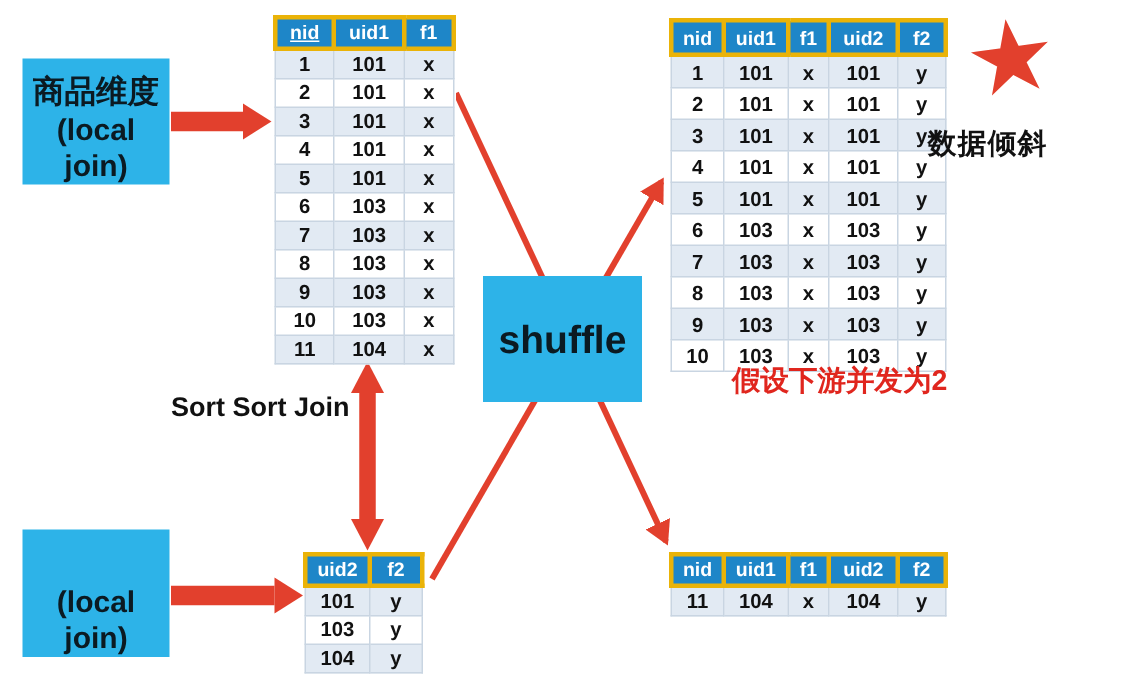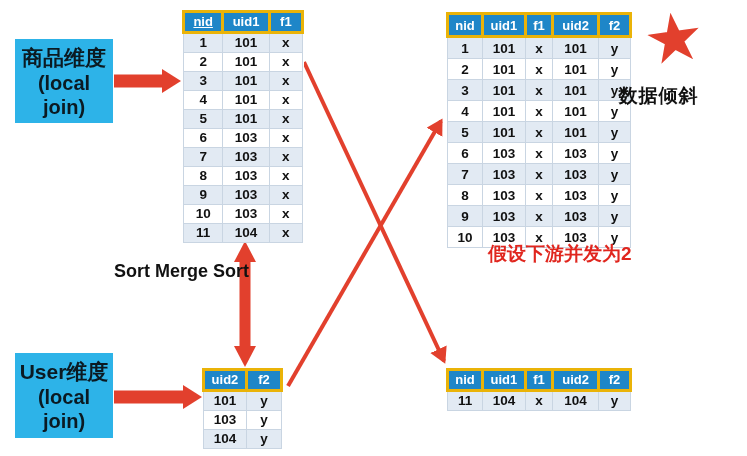--- a/index.html
+++ b/index.html
@@ -2,21 +2,21 @@
 <html style="--box-cyan: #2db3e8; --table-header-blue: #1e86c8; --table-row-alt: #e2eaf3; --arrow-red: #e2402d; --accent-red-text: #e0261e;"><head>
 <meta charset="utf-8">
 <style>
   html,body{margin:0;padding:0;background:#fff}
   .canvas{position:relative;width:747px;height:456px;background:#ffffff;overflow:hidden;
           font-family:"Liberation Sans",sans-serif;font-weight:bold;color:#111}
   .arrows{position:absolute;left:0;top:0;z-index:1}
   .arrows line{stroke:var(--arrow-red)}
   .arrows polygon{fill:var(--arrow-red)}
   .node{position:absolute;background:var(--box-cyan);z-index:2;display:flex;flex-direction:column;
-        align-items:center;justify-content:center;text-align:center;color:#0b1a22}
+        align-items:center;justify-content:flex-end;text-align:center;color:#0b1a22}
   .node .l1{font-size:21px;line-height:27px}
   .node .l2{font-size:20px;line-height:24px}
   .pos-product-box{left:15px;top:39px;width:98px;height:84px}
   .pos-user-box{left:15px;top:353px;width:98px;height:85px}
   .shuffle-box{position:absolute;left:322px;top:184px;width:106px;height:84px;background:var(--box-cyan);
         z-index:2;display:flex;align-items:center;justify-content:center;font-size:26px;color:#0b1a22}
   .dtable{position:absolute;border-collapse:collapse;table-layout:fixed;background:#fff;z-index:2;text-align:center}
   .dtable th{background:var(--table-header-blue);color:#fff;font-size:13px;font-weight:bold;border:3px solid #eab308}
   .dtable td{font-size:13.5px;font-weight:bold;color:#111;border:1px solid #c9d5e2;background:#fff}
   .dtable tbody tr:nth-child(odd) td{background:var(--table-row-alt)}
@@ -84,24 +84,26 @@
       <polygon points="234,346 256,346 245,367"></polygon>
     </g>
   </svg>
 
   <div class="node pos-product-box">
     <div class="l1">商品维度</div>
     <div class="l2">(local join)</div>
   </div>
 
   <div class="node pos-user-box">
-    <div class="l1">User维度</div>
     <div class="l2">(local join)</div>
   </div>
 
+  <div class="shuffle-box">
+    <span>shuffle</span>
+  </div>
 
   <table class="dtable t-product">
       <thead>
         <tr>
           <th>nid</th>
           <th>uid1</th>
           <th>f1</th>
         </tr>
       </thead>
       <tbody>
@@ -281,18 +283,18 @@
         <tr>
           <td>11</td>
           <td>104</td>
           <td>x</td>
           <td>104</td>
           <td>y</td>
         </tr>
       </tbody>
     </table>
 
-  <div class="lbl smj">Sort Merge Sort</div>
+  <div class="lbl smj">Sort Sort Join</div>
   <div class="lbl downstream">假设下游并发为2</div>
   <div class="lbl star">★</div>
   <div class="lbl skew-label">数据倾斜</div>
 
 </div>
 
 </body></html>

